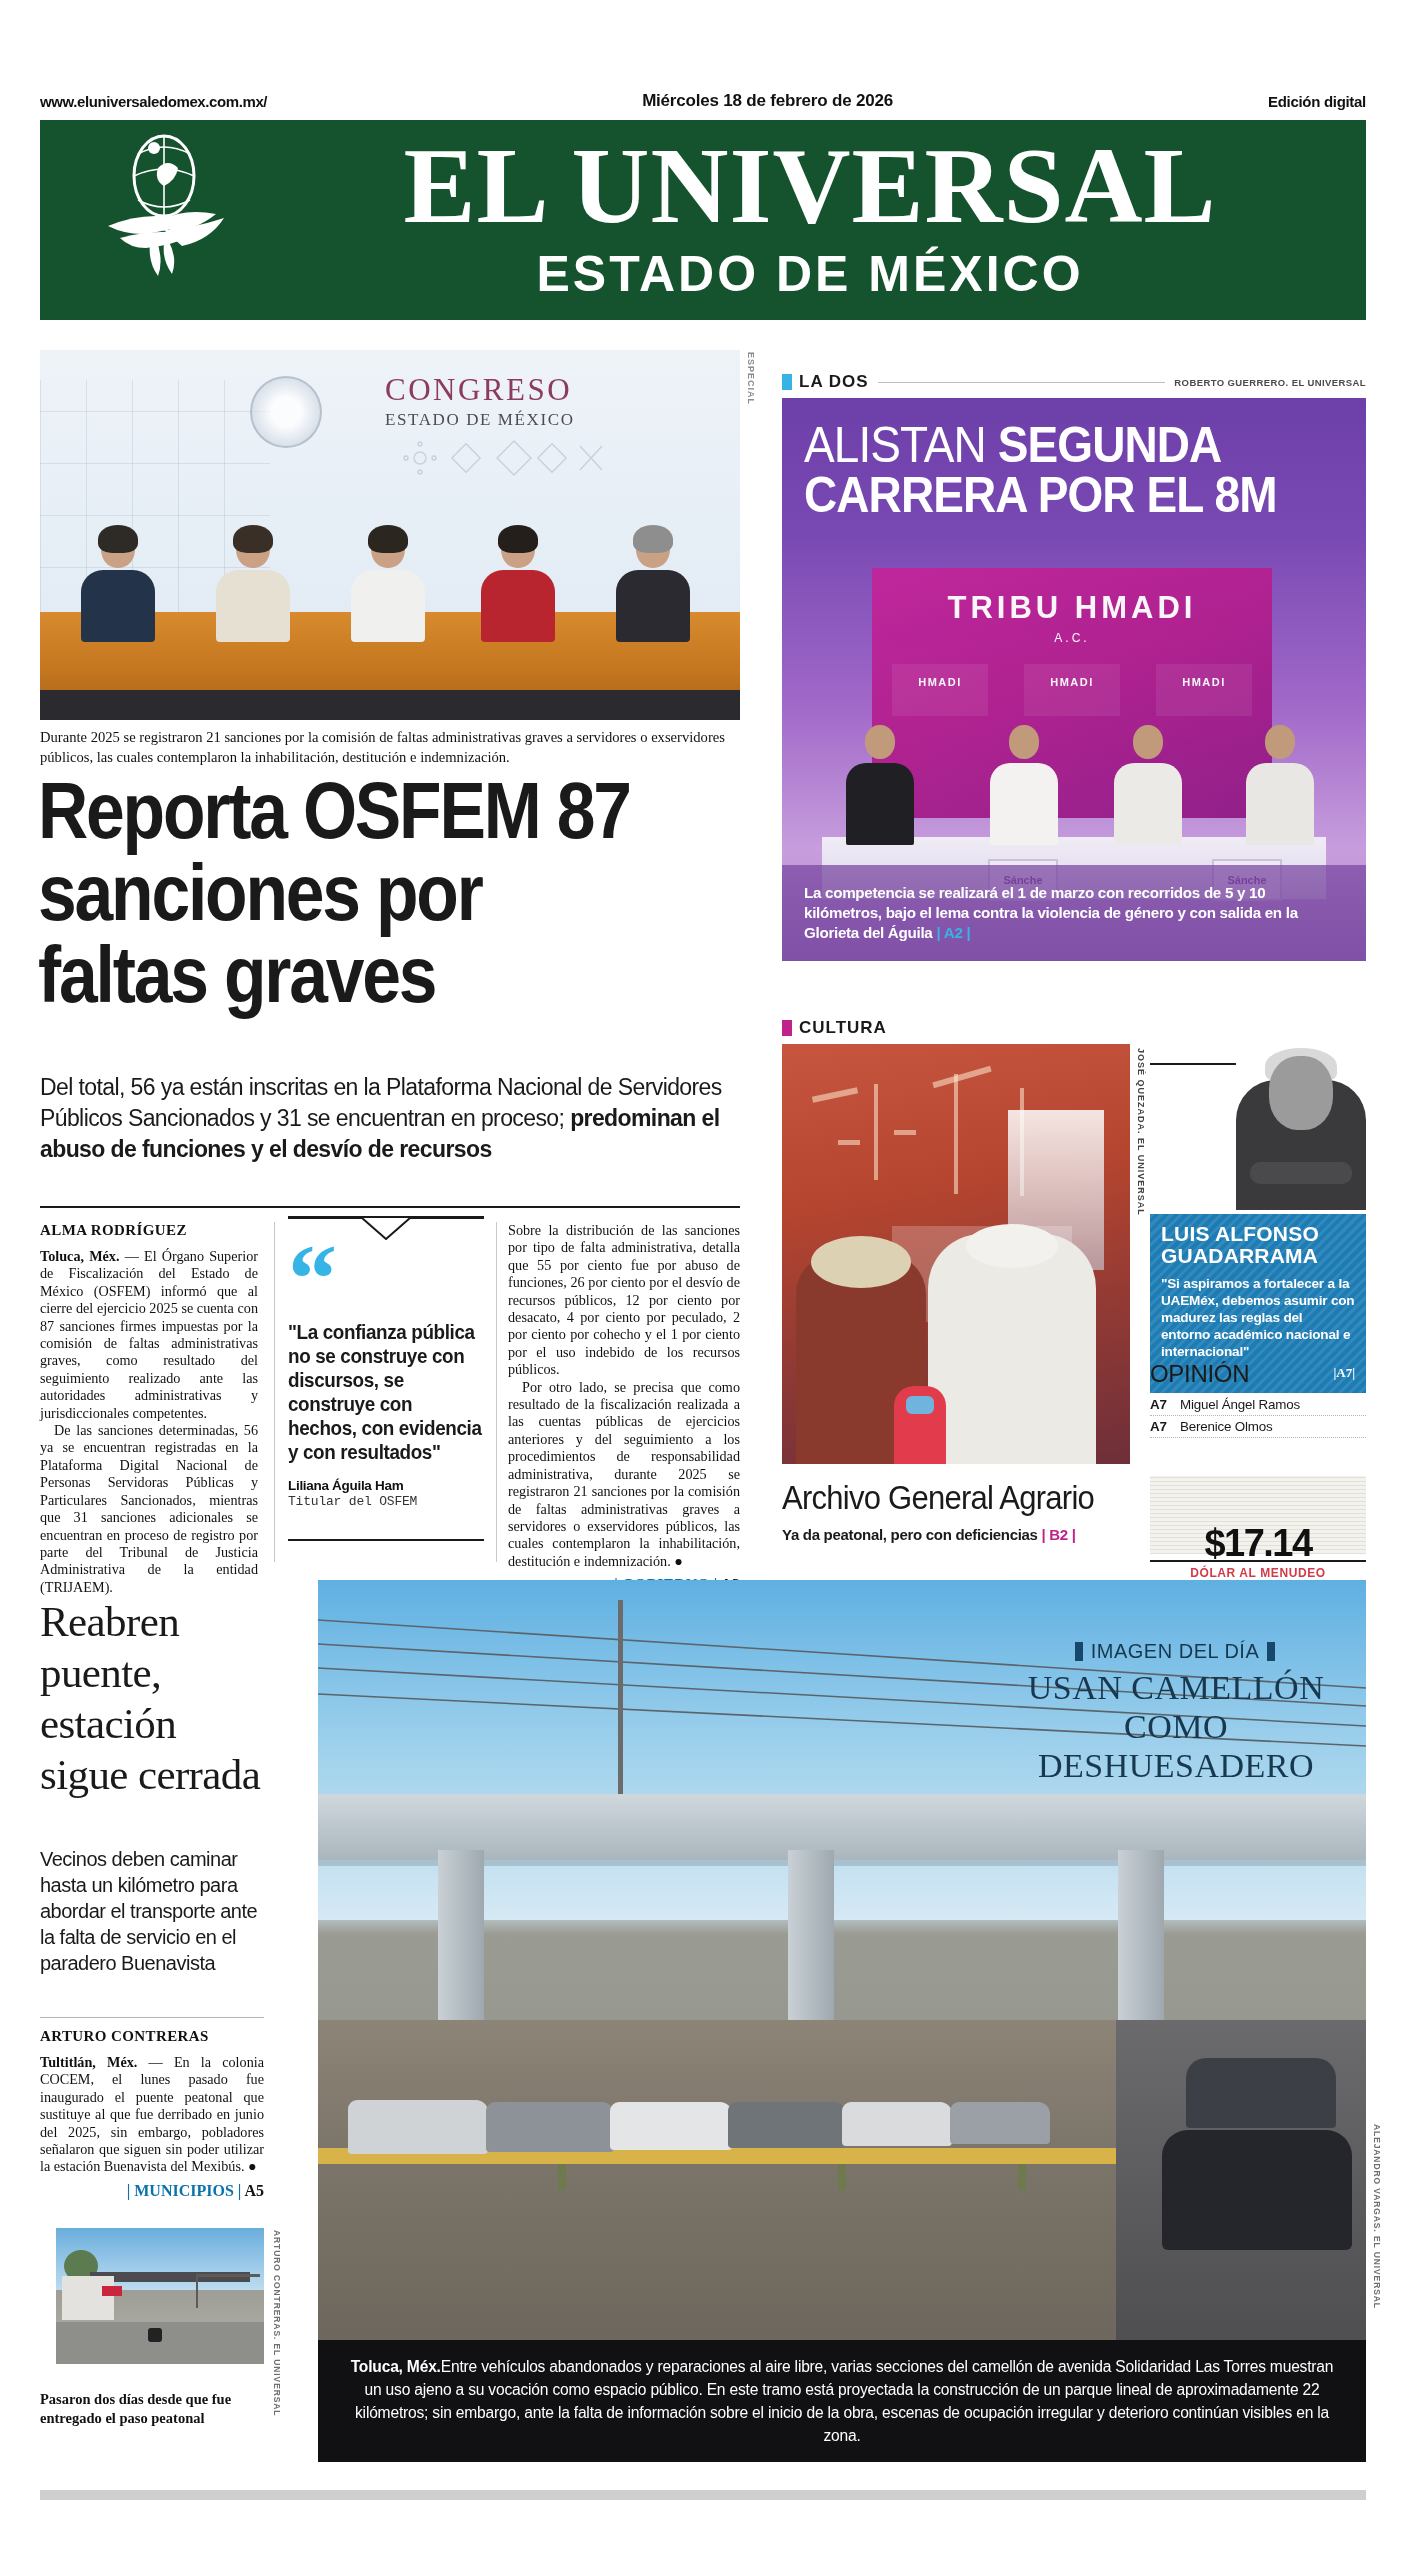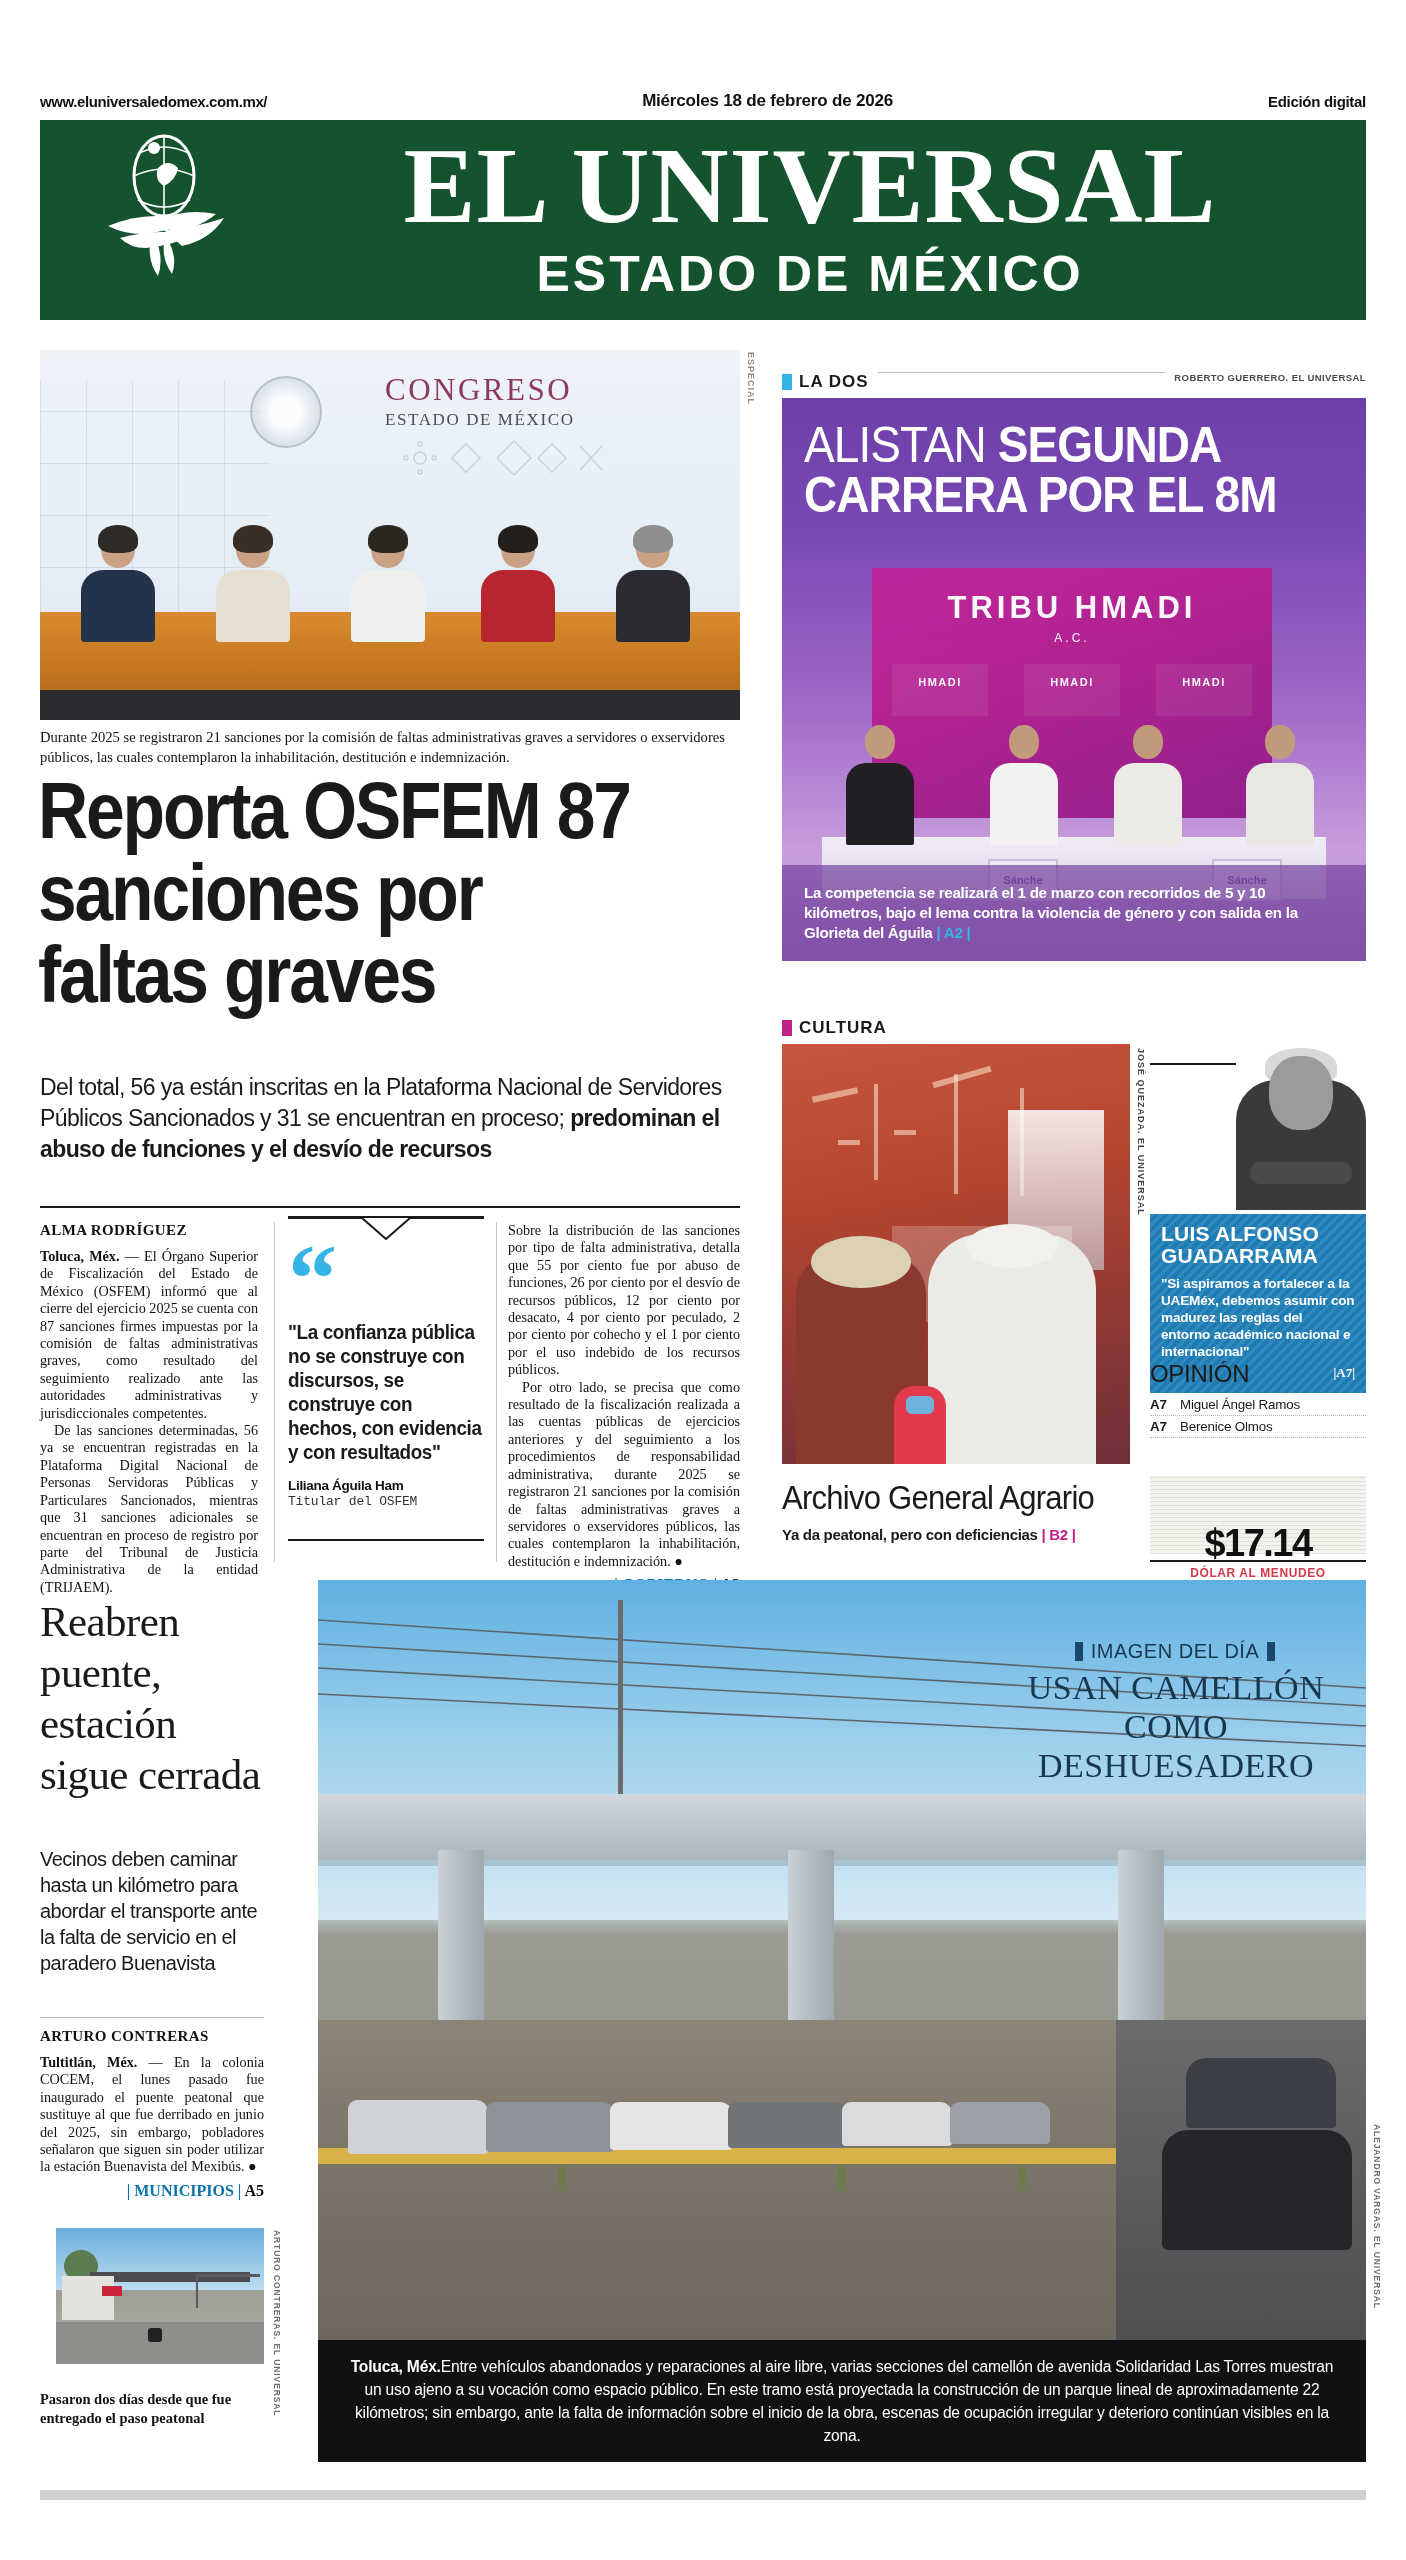--- a/index.html
+++ b/index.html
@@ -185,21 +185,21 @@
     font-family: "Liberation Sans Narrow", "Liberation Sans", sans-serif;
     font-weight: 700; font-size: 17px; letter-spacing: 1px; color: #1a1a1a;
   }
   .sec-kicker .bar { width: 10px; height: 16px; display: inline-block; }
   .sec-line { flex: 1; height: 1px; background: #bdbdbd; }
   .credit-r {
     font-family: "Liberation Sans", sans-serif; font-size: 9.5px;
     letter-spacing: .4px; color: #4a4a4a; font-weight: 600;
   }
 
-  .ladoshdr { position: absolute; left: 782px; top: 372px; width: 584px; display: flex; align-items: flex-start; gap: 9px; }
+  .ladoshdr { position: absolute; left: 782px; top: 372px; width: 584px; display: flex; align-items: center; gap: 9px; }
 
   .ladosphoto {
     position: absolute; left: 782px; top: 398px; width: 584px; height: 563px;
     overflow: hidden;
     background:
       linear-gradient(180deg, #6d3fa8 0%, #7a4ab4 25%, #a169c9 55%, #c79ddd 80%, #b68fd4 100%);
   }
   .ld-title {
     position: absolute; left: 22px; top: 22px; width: 540px;
     font-family: "Liberation Sans Narrow", "Liberation Sans", sans-serif;

